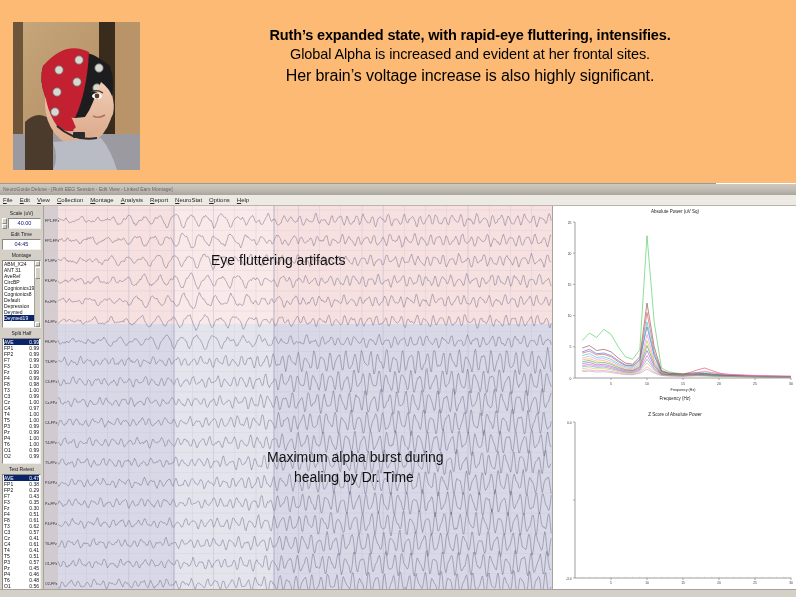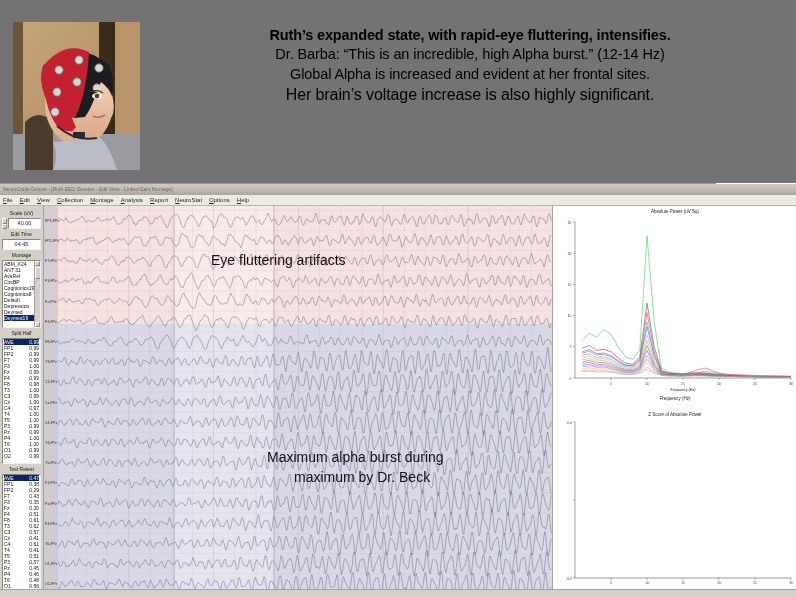--- a/index.html
+++ b/index.html
@@ -3,21 +3,21 @@
 <meta charset="utf-8">
 <style>
   html,body{margin:0;padding:0;}
   body{
     width:796px;height:597px;overflow:hidden;background:#ffffff;
     font-family:"Liberation Sans", sans-serif;
   }
   .slide{position:relative;width:796px;height:597px;}
 
   
-  .header{position:absolute;left:0;top:0;width:796px;height:183px;background:#737373;}
+  .header{position:absolute;left:0;top:0;width:796px;height:183px;background:#fdba74;}
   .photo{
     position:absolute;left:13px;top:22px;width:127px;height:148px;
     background:#d8cfc4;overflow:hidden;border:0;
   }
   .photo svg{display:block;}
   .headtext{
     position:absolute;left:150px;top:26px;width:640px;text-align:center;
     color:#000;
   }
   .hline{line-height:1.34;}
@@ -183,21 +183,20 @@
         <ellipse cx="84" cy="74" rx="2.4" ry="2.4" fill="#53412c"></ellipse>
         <path d="M78 70 Q84 67 90 71" stroke="#4a3a28" stroke-width="1.2" fill="none"></path>
         <path d="M80 94 Q86 97 92 93" stroke="#b4705e" stroke-width="1.6" fill="none"></path>
         <path d="M44 104 Q62 120 84 116" stroke="#2a2a2c" stroke-width="2" fill="none"></path>
         <rect x="60" y="110" width="12" height="6" rx="1" fill="#2a2a2c"></rect>
       </svg>
     </div>
 
     <div class="headtext">
       <div class="hline h1">Ruth’s expanded state, with rapid-eye fluttering, intensifies.</div>
-      <div class="hline h3">Dr. Barba: “This is an incredible, high Alpha burst.” (12-14 Hz)</div>
       <div class="hline h4">Global Alpha is increased and evident at her frontal sites.</div>
       <div class="hline h5">Her brain’s voltage increase is also highly significant.</div>
     </div>
   </div>
 
   <div class="app">
 
     <div class="titlebar">
       <div class="tbtext">NeuroGuide Deluxe - [Ruth EEG Session - Edit View - Linked Ears Montage]</div>
     </div>
@@ -515,21 +514,21 @@
           <text x="1" y="359.2842105263158" font-size="3.6" fill="#2a2a33" font-family="&quot;Liberation Sans&quot;, sans-serif">O1-FPz</text>
           <path d="M14.0 355.11 L14.9 357.38 L15.8 360.09 L16.7 360.44 L17.6 359.92 L18.5 355.73 L19.4 355.18 L20.3 356.11 L21.2 357.39 L22.1 360.88 L23.0 360.31 L23.9 361.11 L24.8 359.02 L25.7 359.76 L26.6 357.69 L27.5 357.75 L28.4 355.09 L29.3 354.33 L30.2 356.29 L31.1 359.55 L32.0 359.88 L32.9 358.61 L33.8 357.27 L34.7 353.48 L35.6 352.62 L36.5 354.55 L37.4 356.59 L38.3 358.40 L39.2 359.02 L40.1 359.04 L41.0 358.89 L41.9 360.17 L42.8 358.51 L43.7 357.00 L44.6 356.32 L45.5 355.71 L46.4 358.35 L47.3 360.86 L48.2 361.87 L49.1 361.17 L50.0 357.53 L50.9 356.03 L51.8 355.76 L52.7 355.51 L53.6 357.54 L54.5 357.23 L55.4 357.77 L56.3 358.23 L57.2 359.18 L58.1 358.55 L59.0 354.96 L59.9 352.98 L60.8 353.79 L61.7 355.92 L62.6 359.46 L63.5 361.84 L64.4 360.22 L65.3 358.97 L66.2 357.66 L67.1 357.64 L68.0 357.50 L68.9 357.42 L69.8 357.74 L70.7 359.53 L71.6 359.04 L72.5 361.28 L73.4 361.57 L74.3 359.87 L75.2 356.92 L76.1 353.63 L77.0 353.08 L77.9 356.94 L78.8 358.03 L79.7 359.17 L80.6 359.01 L81.5 356.60 L82.4 356.29 L83.3 355.70 L84.2 354.98 L85.1 356.37 L86.0 355.67 L86.9 358.13 L87.8 359.04 L88.7 360.73 L89.6 360.63 L90.5 359.65 L91.4 356.77 L92.3 355.26 L93.2 355.75 L94.1 359.05 L95.0 361.63 L95.9 361.72 L96.8 358.95 L97.7 357.86 L98.6 357.89 L99.5 356.37 L100.4 354.70 L101.3 353.50 L102.2 355.22 L103.1 356.90 L104.0 358.54 L104.9 359.34 L105.8 358.76 L106.7 355.35 L107.6 353.58 L108.5 354.73 L109.4 356.18 L110.3 358.13 L111.2 360.41 L112.1 359.73 L113.0 359.17 L113.9 359.70 L114.8 359.14 L115.7 358.19 L116.6 355.76 L117.5 355.19 L118.4 356.37 L119.3 360.46 L120.2 361.34 L121.1 362.05 L122.0 358.03 L122.9 356.23 L123.8 354.60 L124.7 353.99 L125.6 354.87 L126.5 356.79 L127.4 357.40 L128.3 357.27 L129.2 358.99 L130.1 358.32 L131.0 358.39 L131.9 354.88 L132.8 353.81 L133.7 354.37 L134.6 356.41 L135.5 360.19 L136.4 362.68 L137.3 361.44 L138.2 359.82 L139.1 357.15 L140.0 356.27 L140.9 356.65 L141.8 357.77 L142.7 357.71 L143.6 357.93 L144.5 360.35 L145.4 359.64 L146.3 359.31 L147.2 356.31 L148.1 354.63 L149.0 351.26 L149.9 353.43 L150.8 357.17 L151.7 359.94 L152.6 360.79 L153.5 359.52 L154.4 357.38 L155.3 355.88 L156.2 356.38 L157.1 355.48 L158.0 356.97 L158.9 356.37 L159.8 359.07 L160.7 362.44 L161.6 362.85 L162.5 361.04 L163.4 358.40 L164.3 353.86 L165.2 354.37 L166.1 356.73 L167.0 358.67 L167.9 361.63 L168.8 359.87 L169.7 357.77 L170.6 356.78 L171.5 355.93 L172.4 354.23 L173.3 354.37 L174.2 353.66 L175.1 354.55 L176.0 358.11 L176.9 361.12 L177.8 361.07 L178.7 358.50 L179.6 355.06 L180.5 353.50 L181.4 353.42 L182.3 358.55 L183.2 360.33 L184.1 361.07 L185.0 360.33 L185.9 360.08 L186.8 360.11 L187.7 359.47 L188.6 357.09 L189.5 354.58 L190.4 354.54 L191.3 356.48 L192.2 361.38 L193.1 363.72 L194.0 362.19 L194.9 357.79 L195.8 351.86 L196.7 351.04 L197.6 353.66 L198.5 355.32 L199.4 358.72 L200.3 359.21 L201.2 360.04 L202.1 359.35 L203.0 360.59 L203.9 358.61 L204.8 354.84 L205.7 353.66 L206.6 355.28 L207.5 360.25 L208.4 363.92 L209.3 365.40 L210.2 361.93 L211.1 357.09 L212.0 354.99 L212.9 353.73 L213.8 356.40 L214.7 357.18 L215.6 357.57 L216.5 358.61 L217.4 360.16 L218.3 361.35 L219.2 360.26 L220.1 354.06 L221.0 350.07 L221.9 349.57 L222.8 352.76 L223.7 359.67 L224.6 363.92 L225.5 363.52 L226.4 359.76 L227.3 355.99 L228.2 354.82 L229.1 354.84 L230.0 355.88 L230.9 357.63 L231.8 358.88 L232.7 360.43 L233.6 363.52 L234.5 364.69 L235.4 361.42 L236.3 354.24 L237.2 349.61 L238.1 351.57 L239.0 355.40 L239.9 362.00 L240.8 362.34 L241.7 360.15 L242.6 357.74 L243.5 355.56 L244.4 354.04 L245.3 354.04 L246.2 352.07 L247.1 353.19 L248.0 356.95 L248.9 362.66 L249.8 366.64 L250.7 363.91 L251.6 359.15 L252.5 352.26 L253.4 349.17 L254.3 352.98 L255.2 359.17 L256.1 364.72 L257.0 364.82 L257.9 362.72 L258.8 360.20 L259.7 358.31 L260.6 357.16 L261.5 352.39 L262.4 351.17 L263.3 352.69 L264.2 358.30 L265.1 364.80 L266.0 366.54 L266.9 361.43 L267.8 353.95 L268.7 348.11 L269.6 348.52 L270.5 352.98 L271.4 359.09 L272.3 361.94 L273.2 360.70 L274.1 361.53 L275.0 362.47 L275.9 361.10 L276.8 357.39 L277.7 352.45 L278.6 350.24 L279.5 355.07 L280.4 363.28 L281.3 367.89 L282.2 366.89 L283.1 360.52 L284.0 353.35 L284.9 350.29 L285.8 351.40 L286.7 354.22 L287.6 357.68 L288.5 357.61 L289.4 360.62 L290.3 362.31 L291.2 362.14 L292.1 357.79 L293.0 352.27 L293.9 347.74 L294.8 347.76 L295.7 356.49 L296.6 363.76 L297.5 368.67 L298.4 365.68 L299.3 359.39 L300.2 353.77 L301.1 352.68 L302.0 353.86 L302.9 356.05 L303.8 358.18 L304.7 359.17 L305.6 363.52 L306.5 366.98 L307.4 364.51 L308.3 358.70 L309.2 349.25 L310.1 345.88 L311.0 348.47 L311.9 358.39 L312.8 364.54 L313.7 365.99 L314.6 361.52 L315.5 356.43 L316.4 353.94 L317.3 353.63 L318.2 353.78 L319.1 352.70 L320.0 354.01 L320.9 359.70 L321.8 366.34 L322.7 369.55 L323.6 365.39 L324.5 355.46 L325.4 347.81 L326.3 347.51 L327.2 355.10 L328.1 362.38 L329.0 365.76 L329.9 363.95 L330.8 360.43 L331.7 357.76 L332.6 356.66 L333.5 353.97 L334.4 351.17 L335.3 349.28 L336.2 351.83 L337.1 359.96 L338.0 366.46 L338.9 367.36 L339.8 359.65 L340.7 350.44 L341.6 345.53 L342.5 348.34 L343.4 356.81 L344.3 361.64 L345.2 363.18 L346.1 362.56 L347.0 363.24 L347.9 362.26 L348.8 359.71 L349.7 354.80 L350.6 349.12 L351.5 349.58 L352.4 357.45 L353.3 364.84 L354.2 369.67 L355.1 366.70 L356.0 358.05 L356.9 349.02 L357.8 347.61 L358.7 350.14 L359.6 356.57 L360.5 358.78 L361.4 359.28 L362.3 361.31 L363.2 363.13 L364.1 361.99 L365.0 357.73 L365.9 350.66 L366.8 346.96 L367.7 349.87 L368.6 359.43 L369.5 368.29 L370.4 370.10 L371.3 363.90 L372.2 356.82 L373.1 351.90 L374.0 353.02 L374.9 355.14 L375.8 357.51 L376.7 358.35 L377.6 360.65 L378.5 363.86 L379.4 365.08 L380.3 361.37 L381.2 353.74 L382.1 346.37 L383.0 344.71 L383.9 351.91 L384.8 360.78 L385.7 367.92 L386.6 366.70 L387.5 360.49 L388.4 354.39 L389.3 353.31 L390.2 353.75 L391.1 354.14 L392.0 354.37 L392.9 356.39 L393.8 363.37 L394.7 368.96 L395.6 369.03 L396.5 362.83 L397.4 351.94 L398.3 345.89 L399.2 347.97 L400.1 356.12 L401.0 363.55 L401.9 366.57 L402.8 362.96 L403.7 358.23 L404.6 355.02 L405.5 354.53 L406.4 351.20 L407.3 349.60 L408.2 350.12 L409.1 355.82 L410.0 363.86 L410.9 369.44 L411.8 366.41 L412.7 358.03 L413.6 348.67 L414.5 346.36 L415.4 352.81 L416.3 359.52 L417.2 364.72 L418.1 364.64 L419.0 362.64 L419.9 360.73 L420.8 360.31 L421.7 356.42 L422.6 351.36 L423.5 348.47 L424.4 350.94 L425.3 358.04 L426.2 366.25 L427.1 369.11 L428.0 363.37 L428.9 352.14 L429.8 346.00 L430.7 347.81 L431.6 352.45 L432.5 357.37 L433.4 360.48 L434.3 360.51 L435.2 361.97 L436.1 362.49 L437.0 360.06 L437.9 356.10 L438.8 349.29 L439.7 348.32 L440.6 353.34 L441.5 364.45 L442.4 370.49 L443.3 369.95 L444.2 362.45 L445.1 353.27 L446.0 350.01 L446.9 351.79 L447.8 354.78 L448.7 357.07 L449.6 358.73 L450.5 361.20 L451.4 362.85 L452.3 364.04 L453.2 358.35 L454.1 350.71 L455.0 345.14 L455.9 346.73 L456.8 356.00 L457.7 364.40 L458.6 368.62 L459.5 365.40 L460.4 357.51 L461.3 353.39 L462.2 352.99 L463.1 354.78 L464.0 355.90 L464.9 356.76 L465.8 359.04 L466.7 363.64 L467.6 367.93 L468.5 366.93 L469.4 358.10 L470.3 348.39 L471.2 344.33 L472.1 349.06 L473.0 358.64 L473.9 365.94 L474.8 365.36 L475.7 360.96 L476.6 356.07 L477.5 352.73 L478.4 352.59 L479.3 352.44 L480.2 350.87 L481.1 352.74 L482.0 359.92 L482.9 366.98 L483.8 369.66 L484.7 364.60 L485.6 354.82 L486.5 348.00 L487.4 347.15 L488.3 354.53 L489.2 363.60 L490.1 366.40 L491.0 364.92 L491.9 361.71 L492.8 359.09 L493.7 356.32 L494.6 354.20 L495.5 351.04 L496.4 348.12 L497.3 353.61 L498.2 361.59 L499.1 367.72 L500.0 367.63 L500.9 359.01 L501.8 349.57 L502.7 345.44 L503.6 349.45 L504.5 356.53 L505.4 361.50 L506.3 363.92 L507.2 362.98 " fill="none" stroke="#5a5a78" stroke-width="0.45" opacity="0.95"></path>
           <text x="1" y="379.4947368421053" font-size="3.6" fill="#2a2a33" font-family="&quot;Liberation Sans&quot;, sans-serif">O2-FPz</text>
           <path d="M14.0 381.62 L14.9 381.72 L15.8 382.41 L16.7 378.65 L17.6 375.75 L18.5 376.25 L19.4 377.23 L20.3 379.83 L21.2 381.03 L22.1 379.74 L23.0 379.56 L23.9 378.01 L24.8 376.59 L25.7 376.76 L26.6 374.87 L27.5 373.91 L28.4 375.94 L29.3 377.90 L30.2 379.20 L31.1 380.21 L32.0 379.42 L32.9 376.35 L33.8 375.05 L34.7 375.89 L35.6 377.59 L36.5 380.66 L37.4 379.99 L38.3 381.05 L39.2 380.63 L40.1 380.39 L41.0 379.52 L41.9 377.17 L42.8 376.64 L43.7 376.51 L44.6 377.81 L45.5 379.16 L46.4 380.85 L47.3 380.76 L48.2 377.70 L49.1 373.97 L50.0 373.10 L50.9 374.25 L51.8 375.82 L52.7 378.34 L53.6 378.09 L54.5 377.84 L55.4 378.22 L56.3 379.24 L57.2 378.15 L58.1 377.03 L59.0 374.88 L59.9 375.25 L60.8 378.71 L61.7 381.53 L62.6 383.15 L63.5 381.06 L64.4 378.98 L65.3 376.06 L66.2 377.08 L67.1 377.55 L68.0 377.15 L68.9 377.50 L69.8 378.50 L70.7 378.26 L71.6 378.66 L72.5 377.94 L73.4 376.15 L74.3 373.46 L75.2 373.03 L76.1 375.07 L77.0 377.47 L77.9 379.28 L78.8 381.06 L79.7 378.67 L80.6 376.29 L81.5 376.04 L82.4 376.43 L83.3 377.99 L84.2 377.46 L85.1 378.61 L86.0 380.44 L86.9 380.91 L87.8 382.05 L88.7 380.60 L89.6 377.45 L90.5 375.54 L91.4 375.07 L92.3 376.11 L93.2 379.48 L94.1 380.26 L95.0 380.00 L95.9 377.87 L96.8 375.75 L97.7 375.97 L98.6 376.00 L99.5 375.64 L100.4 374.38 L101.3 377.23 L102.2 379.50 L103.1 380.58 L104.0 381.75 L104.9 379.22 L105.8 376.24 L106.7 374.33 L107.6 376.89 L108.5 378.10 L109.4 381.47 L110.3 382.30 L111.2 380.30 L112.1 380.22 L113.0 378.82 L113.9 378.72 L114.8 377.37 L115.7 374.34 L116.6 374.55 L117.5 376.96 L118.4 380.09 L119.3 381.32 L120.2 379.29 L121.1 376.88 L122.0 373.07 L122.9 373.51 L123.8 374.75 L124.7 378.25 L125.6 379.13 L126.5 379.44 L127.4 378.74 L128.3 378.77 L129.2 379.25 L130.1 377.75 L131.0 377.03 L131.9 374.86 L132.8 377.74 L133.7 380.34 L134.6 382.60 L135.5 383.21 L136.4 381.10 L137.3 377.25 L138.2 375.43 L139.1 376.01 L140.0 375.92 L140.9 377.95 L141.8 378.24 L142.7 377.37 L143.6 378.02 L144.5 379.67 L145.4 377.62 L146.3 376.12 L147.2 372.37 L148.1 374.10 L149.0 376.05 L149.9 380.03 L150.8 382.72 L151.7 382.43 L152.6 378.76 L153.5 377.72 L154.4 376.59 L155.3 377.67 L156.2 378.20 L157.1 378.61 L158.0 379.57 L158.9 380.50 L159.8 381.79 L160.7 381.34 L161.6 379.13 L162.5 375.45 L163.4 373.41 L164.3 373.08 L165.2 377.39 L166.1 379.41 L167.0 379.85 L167.9 379.17 L168.8 377.45 L169.7 376.14 L170.6 374.63 L171.5 374.72 L172.4 375.45 L173.3 375.38 L174.2 378.47 L175.1 380.84 L176.0 382.86 L176.9 383.04 L177.8 377.79 L178.7 375.38 L179.6 375.02 L180.5 376.80 L181.4 381.05 L182.3 382.41 L183.2 381.63 L184.1 380.80 L185.0 378.44 L185.9 377.60 L186.8 376.20 L187.7 373.66 L188.6 374.06 L189.5 375.34 L190.4 378.42 L191.3 380.36 L192.2 381.78 L193.1 379.68 L194.0 375.41 L194.9 371.45 L195.8 372.56 L196.7 376.66 L197.6 380.38 L198.5 380.46 L199.4 380.48 L200.3 380.36 L201.2 380.15 L202.1 378.83 L203.0 376.80 L203.9 374.91 L204.8 373.77 L205.7 377.76 L206.6 381.34 L207.5 385.32 L208.4 384.09 L209.3 378.62 L210.2 374.31 L211.1 371.44 L212.0 373.10 L212.9 376.33 L213.8 377.00 L214.7 378.98 L215.6 378.56 L216.5 379.85 L217.4 379.52 L218.3 377.49 L219.2 373.86 L220.1 370.62 L221.0 372.44 L221.9 379.22 L222.8 383.54 L223.7 386.64 L224.6 383.98 L225.5 377.82 L226.4 375.09 L227.3 375.15 L228.2 375.70 L229.1 378.25 L230.0 377.76 L230.9 379.07 L231.8 381.72 L232.7 383.46 L233.6 381.46 L234.5 375.33 L235.4 370.42 L236.3 369.49 L237.2 372.55 L238.1 379.60 L239.0 383.50 L239.9 383.11 L240.8 379.28 L241.7 375.71 L242.6 373.44 L243.5 374.23 L244.4 375.67 L245.3 375.32 L246.2 378.27 L247.1 380.08 L248.0 385.88 L248.9 386.22 L249.8 382.98 L250.7 375.16 L251.6 370.68 L252.5 370.29 L253.4 375.38 L254.3 382.66 L255.2 385.12 L256.1 383.15 L257.0 379.28 L257.9 376.04 L258.8 375.47 L259.7 373.21 L260.6 372.44 L261.5 371.23 L262.4 374.61 L263.3 380.16 L264.2 384.77 L265.1 385.51 L266.0 379.66 L266.9 372.20 L267.8 368.68 L268.7 371.97 L269.6 379.56 L270.5 383.30 L271.4 384.49 L272.3 383.85 L273.2 381.36 L274.1 380.68 L275.0 378.21 L275.9 374.62 L276.8 371.23 L277.7 371.70 L278.6 378.18 L279.5 384.72 L280.4 387.93 L281.3 384.47 L282.2 375.84 L283.1 368.33 L284.0 368.84 L284.9 371.68 L285.8 378.40 L286.7 380.98 L287.6 380.78 L288.5 381.27 L289.4 380.85 L290.3 380.65 L291.2 375.94 L292.1 372.47 L293.0 368.70 L293.9 373.37 L294.8 382.87 L295.7 388.56 L296.6 389.19 L297.5 383.38 L298.4 374.42 L299.3 370.64 L300.2 372.46 L301.1 375.47 L302.0 377.25 L302.9 379.49 L303.8 380.08 L304.7 381.85 L305.6 382.94 L306.5 380.51 L307.4 372.61 L308.3 366.70 L309.2 366.97 L310.1 373.73 L311.0 383.67 L311.9 387.64 L312.8 386.16 L313.7 378.82 L314.6 375.06 L315.5 372.31 L316.4 374.09 L317.3 376.66 L318.2 377.14 L319.1 378.99 L320.0 383.41 L320.9 388.17 L321.8 386.11 L322.7 379.77 L323.6 370.29 L324.5 366.16 L325.4 368.70 L326.3 378.27 L327.2 385.22 L328.1 387.08 L329.0 381.95 L329.9 376.20 L330.8 374.68 L331.7 372.13 L332.6 372.30 L333.5 371.34 L334.4 373.44 L335.3 378.83 L336.2 385.03 L337.1 389.46 L338.0 385.94 L338.9 376.24 L339.8 369.79 L340.7 367.90 L341.6 373.94 L342.5 382.18 L343.4 387.04 L344.3 385.41 L345.2 383.27 L346.1 380.14 L347.0 377.32 L347.9 375.89 L348.8 371.56 L349.7 369.52 L350.6 372.79 L351.5 380.52 L352.4 386.29 L353.3 388.49 L354.2 381.92 L355.1 372.34 L356.0 365.76 L356.9 367.23 L357.8 373.83 L358.7 379.85 L359.6 383.28 L360.5 383.59 L361.4 381.46 L362.3 382.79 L363.2 379.16 L364.1 374.97 L365.0 370.70 L365.9 369.52 L366.8 375.75 L367.7 385.24 L368.6 390.26 L369.5 388.01 L370.4 378.92 L371.3 370.89 L372.2 367.59 L373.1 371.55 L374.0 374.97 L374.9 377.70 L375.8 378.92 L376.7 380.52 L377.6 382.59 L378.5 381.95 L379.4 376.69 L380.3 370.78 L381.2 366.41 L382.1 368.59 L383.0 377.71 L383.9 386.98 L384.8 389.24 L385.7 386.09 L386.6 378.04 L387.5 372.54 L388.4 373.12 L389.3 374.90 L390.2 377.15 L391.1 378.13 L392.0 380.18 L392.9 384.16 L393.8 386.61 L394.7 384.44 L395.6 375.47 L396.5 366.48 L397.4 365.17 L398.3 370.27 L399.2 381.02 L400.1 386.95 L401.0 386.23 L401.9 380.46 L402.8 375.13 L403.7 372.33 L404.6 372.76 L405.5 373.46 L406.4 373.82 L407.3 376.71 L408.2 381.48 L409.1 388.20 L410.0 389.15 L410.9 384.22 L411.8 374.69 L412.7 368.12 L413.6 368.01 L414.5 376.33 L415.4 384.57 L416.3 386.32 L417.2 385.38 L418.1 379.52 L419.0 377.07 L419.9 375.26 L420.8 373.32 L421.7 370.10 L422.6 369.06 L423.5 374.39 L424.4 382.68 L425.3 388.06 L426.2 386.81 L427.1 378.44 L428.0 368.89 L428.9 366.94 L429.8 371.14 L430.7 379.00 L431.6 383.14 L432.5 385.37 L433.4 383.64 L434.3 381.43 L435.2 380.57 L436.1 378.08 L437.0 374.24 L437.9 370.49 L438.8 370.46 L439.7 377.92 L440.6 387.37 L441.5 389.47 L442.4 385.75 L443.3 375.78 L444.2 367.94 L445.1 366.99 L446.0 373.00 L446.9 376.68 L447.8 380.13 L448.7 380.86 L449.6 381.32 L450.5 382.16 L451.4 381.47 L452.3 376.02 L453.2 369.45 L454.1 367.11 L455.0 372.10 L455.9 382.64 L456.8 390.99 L457.7 389.86 L458.6 382.85 L459.5 374.27 L460.4 371.26 L461.3 372.61 L462.2 376.06 L463.1 377.48 L464.0 378.57 L464.9 381.39 L465.8 383.86 L466.7 384.40 L467.6 380.62 L468.5 371.06 L469.4 364.37 L470.3 365.71 L471.2 374.12 L472.1 384.04 L473.0 388.25 L473.9 385.22 L474.8 379.44 L475.7 372.72 L476.6 372.29 L477.5 373.14 L478.4 375.33 L479.3 375.73 L480.2 379.53 L481.1 385.08 L482.0 388.70 L482.9 387.90 L483.8 379.58 L484.7 370.28 L485.6 365.29 L486.5 369.95 L487.4 377.79 L488.3 385.83 L489.2 385.94 L490.1 382.14 L491.0 377.54 L491.9 374.32 L492.8 374.11 L493.7 371.80 L494.6 370.53 L495.5 371.42 L496.4 377.87 L497.3 385.72 L498.2 389.09 L499.1 384.78 L500.0 375.69 L500.9 368.25 L501.8 366.51 L502.7 373.35 L503.6 381.52 L504.5 387.22 L505.4 386.23 L506.3 382.65 L507.2 380.97 " fill="none" stroke="#5a5a78" stroke-width="0.45" opacity="0.95"></path>
           <line x1="130" y1="0" x2="130" y2="392" stroke="#8f8fae" stroke-width="0.6"></line>
           <line x1="230" y1="0" x2="230" y2="392" stroke="#8f8fae" stroke-width="0.6"></line>
         </svg>
 
       <div class="annot a1">Eye fluttering artifacts</div>
       <div class="annot a2">Maximum alpha burst during</div>
-      <div class="annot a3">maximum by Dr. Beck</div>
+      <div class="annot a3">healing by Dr. Time</div>
     </div>
 
     <div class="plots">
       <div class="plot" style="height:196px;">
         <div class="plot-title">Absolute Power (uV Sq)</div>
         <svg width="244" height="196" viewBox="0 0 244 196" id="power-svg">
             <rect x="0" y="0" width="244" height="196" fill="#fff"></rect>
             <line x1="22" y1="16" x2="22" y2="172" stroke="#777" stroke-width="0.7"></line>
             <line x1="22" y1="172" x2="238" y2="172" stroke="#777" stroke-width="0.7"></line>
             <line x1="20" y1="172" x2="22" y2="172" stroke="#777" stroke-width="0.6"></line>

